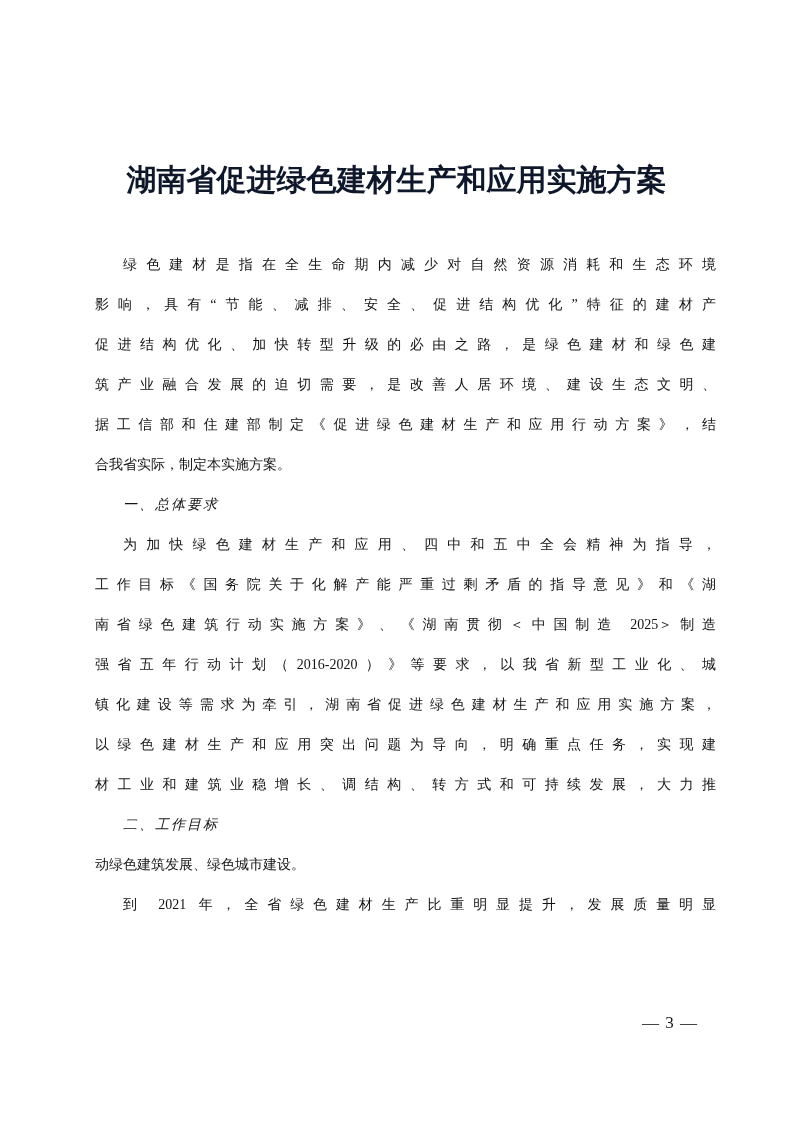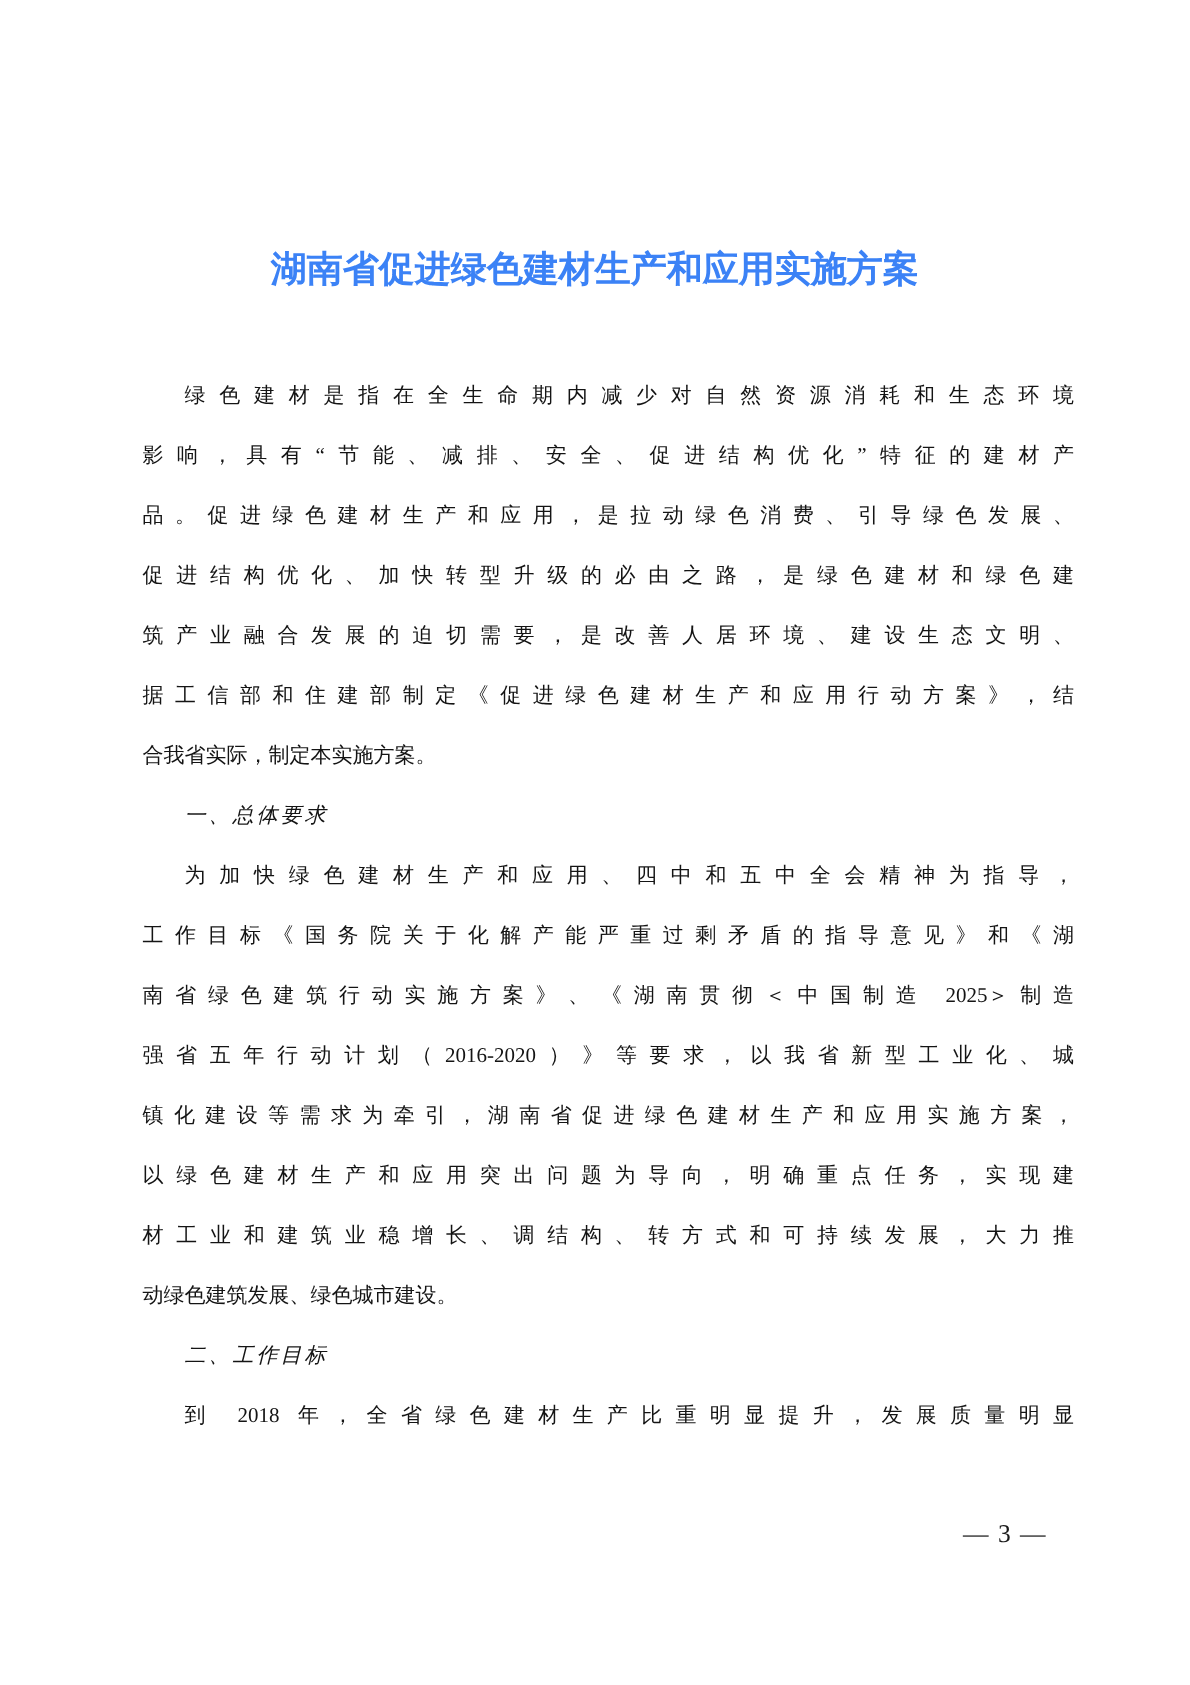--- a/index.html
+++ b/index.html
@@ -16,25 +16,25 @@
     font-family: "Liberation Serif", "DejaVu Serif", serif;
     color: #111111;
   }
   .doc-title {
     position: absolute;
     left: 0;
     right: 0;
     top: 158px;
     margin: 0;
     text-align: center;
-    font-size: 24px;
+    font-size: 30px;
     line-height: 44px;
     font-weight: 700;
     letter-spacing: 0px;
-    color: #3b82f6;
+    color: #0f172a;
   }
   .doc-body {
     position: absolute;
     left: 95px;
     top: 245px;
     width: 621px;
   }
   .line {
     height: 40px;
     line-height: 40px;
@@ -70,38 +70,37 @@
 <body>
 
 <div class="page">
 
   <h1 class="doc-title">湖南省促进绿色建材生产和应用实施方案</h1>
 
   <div class="doc-body">
 
     <div class="line just indent">绿色建材是指在全生命期内减少对自然资源消耗和生态环境</div>
     <div class="line just">影响，具有“节能、减排、安全、促进结构优化”特征的建材产</div>
-    <div class="line just">品。促进绿色建材生产和应用，是拉动绿色消费、引导绿色发展、</div>
     <div class="line just">促进结构优化、加快转型升级的必由之路，是绿色建材和绿色建</div>
     <div class="line just">筑产业融合发展的迫切需要，是改善人居环境、建设生态文明、</div>
     <div class="line just">据工信部和住建部制定《促进绿色建材生产和应用行动方案》，结</div>
     <div class="line">合我省实际，制定本实施方案。</div>
 
     <div class="line heading">一、总体要求</div>
 
     <div class="line just indent">为加快绿色建材生产和应用、四中和五中全会精神为指导，</div>
     <div class="line just">工作目标《国务院关于化解产能严重过剩矛盾的指导意见》和《湖</div>
     <div class="line just">南省绿色建筑行动实施方案》、《湖南贯彻＜中国制造 2025＞制造</div>
     <div class="line just">强省五年行动计划（2016-2020）》等要求，以我省新型工业化、城</div>
     <div class="line just">镇化建设等需求为牵引，湖南省促进绿色建材生产和应用实施方案，</div>
     <div class="line just">以绿色建材生产和应用突出问题为导向，明确重点任务，实现建</div>
     <div class="line just">材工业和建筑业稳增长、调结构、转方式和可持续发展，大力推</div>
+    <div class="line heading">二、工作目标</div>
+
     <div class="line">动绿色建筑发展、绿色城市建设。</div>
 
-    <div class="line heading">二、工作目标</div>
-
-    <div class="line just indent">到 2018 年，全省绿色建材生产比重明显提升，发展质量明显</div>
+    <div class="line just indent">到 2021 年，全省绿色建材生产比重明显提升，发展质量明显</div>
 
   </div>
 
   <div class="page-footer">— 3 —</div>
 
 </div>
 
 </body></html>

